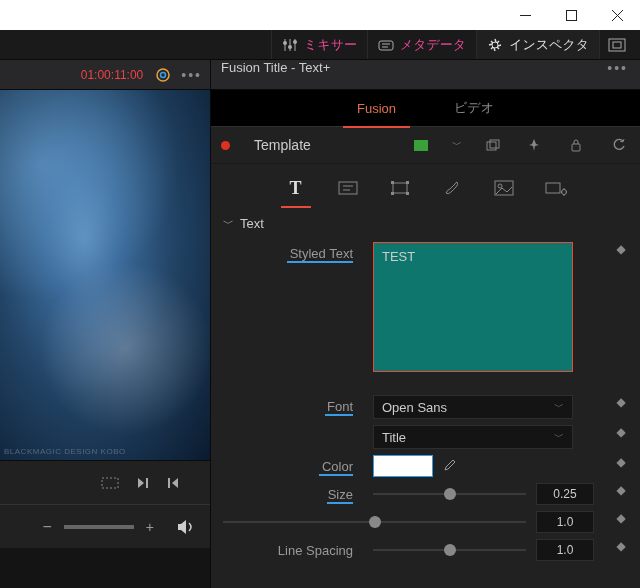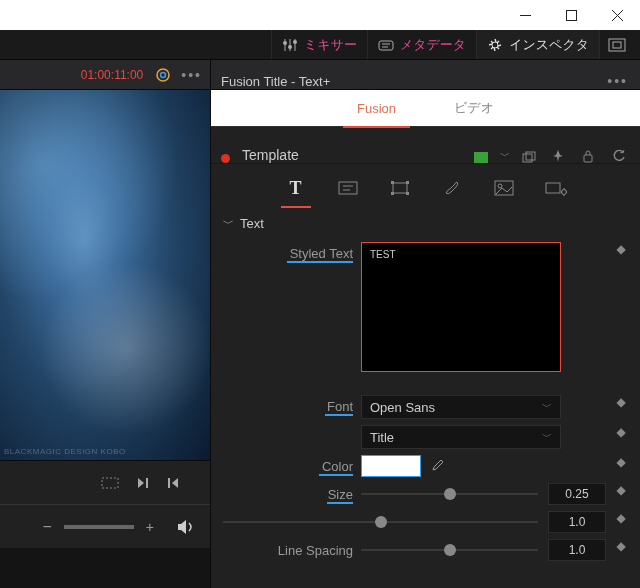--- a/index.html
+++ b/index.html
@@ -21,55 +21,55 @@
   .circle-ic { width: 16px; height: 16px; display:flex; align-items:center; justify-content:center;}
   .dots { color: #888; letter-spacing: 2px; font-size: 14px; padding: 0 2px;}
   .viewer { flex: 0 0 370px; background: radial-gradient(ellipse at 40% 40%, #5a8bb8 0%, #3b6a9a 20%, #224466 50%, #0a1a2e 100%); position: relative; overflow:hidden;}
   .viewer::after { content:""; position:absolute; inset:0; background: radial-gradient(circle at 60% 70%, rgba(255,255,255,0.25) 0%, transparent 30%), radial-gradient(circle at 20% 20%, rgba(120,180,230,0.5) 0%, transparent 40%); }
   .wm { position:absolute; left:4px; bottom:4px; font-size:8px; color:rgba(255,255,255,0.25); letter-spacing:0.5px;}
   .left .strip1 { height: 44px; background: #212121; display: flex; align-items: center; justify-content: flex-end; gap: 16px; padding-right: 30px; border-top:1px solid #0a0a0a;}
   .left .strip2 { height: 44px; background: #212121; display: flex; align-items: center; justify-content: flex-end; gap: 12px; padding-right: 14px; border-top:1px solid #343434;}
   .sq-ic { color: #888; }
   
   .right { flex: 1; background: #212121; display: flex; flex-direction: column; border-left: 1px solid #0a0a0a;}
-  .panel-title-row { height: 30px; background: #28282a; display: flex; align-items: flex-end; padding: 0 10px; color: #ccc; font-size: 13px; border-bottom: 1px solid #0a0a0a;}
+  .panel-title-row { height: 30px; background: #28282a; display: flex; align-items: flex-start; padding: 0 10px; color: #ccc; font-size: 13px; border-bottom: 1px solid #0a0a0a;}
   .panel-title-row .dots { margin-left: auto; }
-  .tabs { height: 36px; display: flex; justify-content: center; gap: 50px; align-items: center; background: #ffffff; }
+  .tabs { height: 36px; display: flex; justify-content: center; gap: 50px; align-items: center; background: #000000; }
   .tab { color: #888; font-size: 13px; padding: 6px 4px; position: relative; }
   .tab.active { color: #e07050; }
   .tab.active::after { content:""; position:absolute; left:-10px; right:-10px; bottom:-6px; height:2px; background:#e64b3c;}
   
-  .template-row { height: 38px; display: flex; align-items: flex-end; padding: 0 10px; gap: 12px; border-top: 1px solid #303030; border-bottom: 1px solid #181818;}
+  .template-row { height: 38px; display: flex; align-items: center; padding: 0 10px; gap: 24px; border-top: 1px solid #303030; border-bottom: 1px solid #181818;}
   .dot-red { width:9px; height:9px; border-radius:50%; background:#e03020;}
   .template-row .label { color: #ccc; font-size: 14px; }
   .template-row .spacer { flex: 1; }
   .sq-green { width: 14px; height: 11px; background: #3aa03a; }
   .chev { color:#888; font-size:10px;}
   .ti { width:18px; color:#888; text-align:center; }
   
   .tooltabs { height: 44px; display: flex; justify-content: center; gap: 26px; align-items: center; padding-top:4px;}
   .ttab { width: 26px; height: 28px; display:flex; align-items:center; justify-content:center; color:#888; position:relative;}
   .ttab.active { color:#ddd; }
   .ttab.active::after{ content:""; position:absolute; left:-2px; right:-2px; bottom:-6px; height:2px; background:#e64b3c;}
   
   .section { padding: 4px 12px 4px 12px; }
   .sec-head { display:flex; align-items:center; gap:6px; color:#ccc; font-size:13px; padding:4px 0 8px 0;}
   .sec-head .chv { font-size:11px; color:#aaa; }
   
-  .prop-row { display: flex; align-items: flex-start; gap: 8px; padding: 3px 0; }
+  .prop-row { display: flex; align-items: flex-start; gap: 20px; padding: 3px 0; }
   .prop-label { width: 130px; text-align: right; font-size: 13px; color: #999; padding-top: 4px; position:relative;}
   .prop-label.u::after { content:""; position:absolute; right:0; bottom:-2px; height:2px; background:#3a9be6; }
   .u-styled::after { width: 66px; }
   .u-font::after { width: 28px; }
   .u-color::after { width: 34px; }
   .u-size::after { width: 26px; }
   .prop-ctrl { flex: 1; display:flex; align-items:center; gap:8px;}
   .kf { width: 14px; color:#888; text-align:center; font-size:12px;}
   
-  .textarea { width: 200px; height: 130px; background: #000000; border: 1px solid #e64b3c; color:#ccc; padding: 6px 8px; font-size: 10px; resize:none;}
+  .textarea { width: 200px; height: 130px; background: #0f766e; border: 1px solid #e64b3c; color:#ccc; padding: 6px 8px; font-size: 13px; resize:none;}
   .select { width: 200px; height: 24px; background: #141414; border: 1px solid #2e2e2e; color:#ccc; padding: 0 8px; display:flex; align-items:center; justify-content:space-between; font-size:13px;}
   .select .chev{ color:#777;}
   .swatch { width: 60px; height: 22px; background: #fff; border:1px solid #3a9be6;}
   .drop { color:#999;}
   
   .slider-row { display:flex; align-items:center; gap:10px; width:100%;}
   .slider-track { position:relative; flex:1; height: 20px; }
   .slider-track::before { content:""; position:absolute; left:0; right:0; top:50%; height:2px; background:#3a3a3a; transform:translateY(-50%);}
   .slider-dot { position:absolute; top:50%; width:12px; height:12px; background:#888; border-radius:50%; transform:translate(-50%,-50%);}
   .slider-center { position:absolute; left:50%; top:50%; width:2px; height:12px; background:#555; transform:translate(-50%,-50%);}

